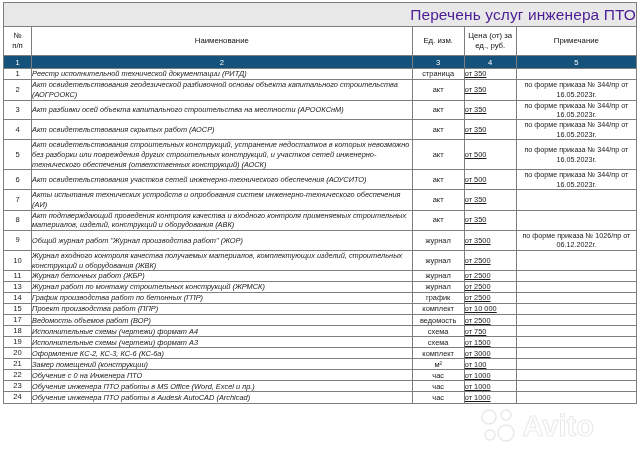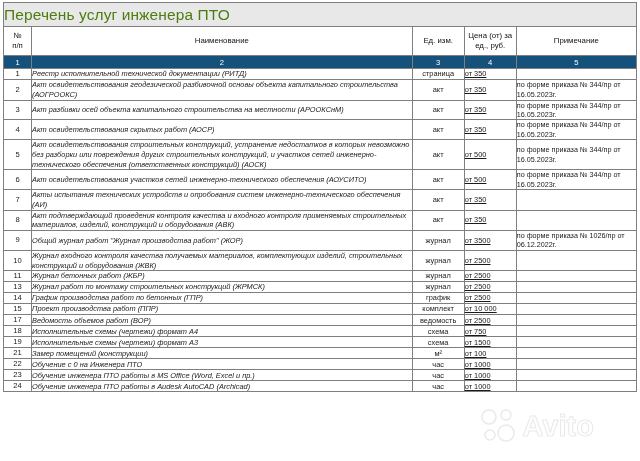--- a/index.html
+++ b/index.html
@@ -31,24 +31,24 @@
     border: 1px solid #7f7f7f;
     font-weight: normal;
     vertical-align: middle;
     padding: 0;
   }
   
   .title-row td {
     background: #e8e8e8;
     border: 1px solid #6a6a6a;
     height: 23px;
-    text-align: left;
+    text-align: right;
     font-size: 15.5px;
     font-weight: bold;
-    color: #4d7c0f;
+    color: #4c1d95;
     letter-spacing: 0.1px;
   }
   
   .hdr td {
     background: #ffffff;
     height: 28px;
     text-align: center;
     font-size: 7.8px;
     font-weight: bold;
     color: #111111;
@@ -82,21 +82,21 @@
     font-style: italic;
   }
   td.c-unit {
     text-align: center;
   }
   td.c-price {
     text-align: left;
     text-decoration: underline;
   }
   td.c-note {
-    text-align: left;
+    text-align: center;
     font-size: 7.2px;
     line-height: 1.3;
     padding: 1px 4px;
   }
   col.w-num   { width: 28px; }
   col.w-name  { width: 380px; }
   col.w-unit  { width: 52px; }
   col.w-price { width: 52px; }
   col.w-note  { width: 120px; }
 
@@ -264,20 +264,27 @@
           <td class="c-note"></td>
         </tr>
         <tr class="data">
           <td class="c-num">19</td>
           <td class="c-name">Исполнительные схемы (чертежи) формат А3</td>
           <td class="c-unit">схема</td>
           <td class="c-price">от 1500</td>
           <td class="c-note"></td>
         </tr>
         <tr class="data">
+          <td class="c-num">20</td>
+          <td class="c-name">Оформление КС-2, КС-3, КС-6 (КС-6а)</td>
+          <td class="c-unit">комплект</td>
+          <td class="c-price">от 3000</td>
+          <td class="c-note"></td>
+        </tr>
+        <tr class="data">
           <td class="c-num">21</td>
           <td class="c-name">Замер помещений (конструкции)</td>
           <td class="c-unit">м²</td>
           <td class="c-price">от 100</td>
           <td class="c-note"></td>
         </tr>
         <tr class="data">
           <td class="c-num">22</td>
           <td class="c-name">Обучение с 0 на Инженера ПТО</td>
           <td class="c-unit">час</td>

